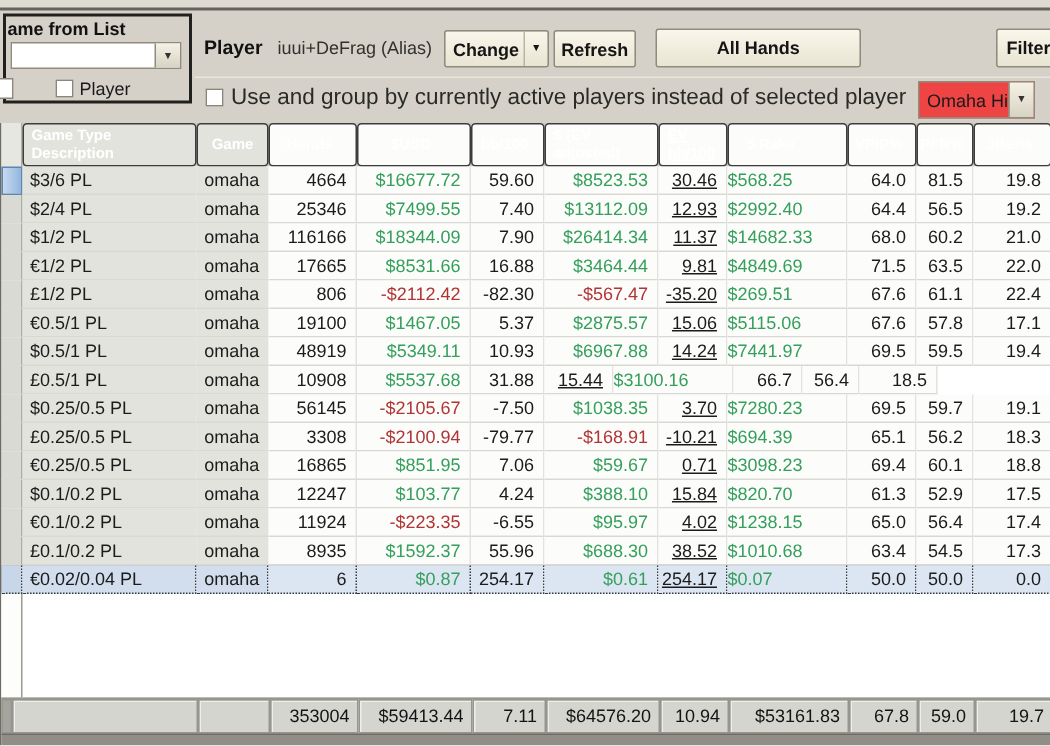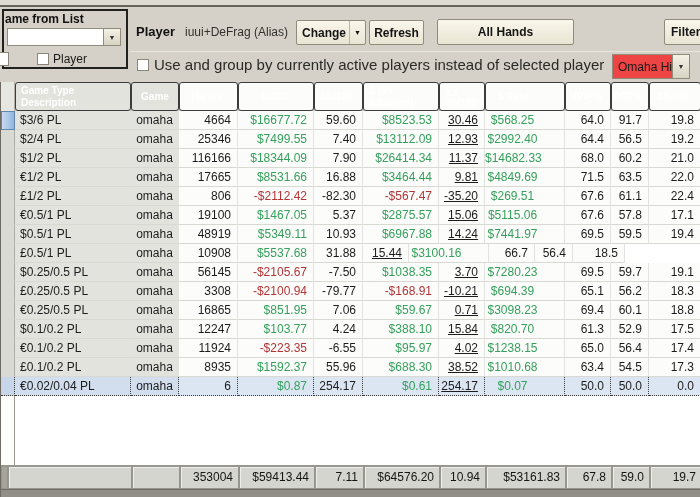--- a/index.html
+++ b/index.html
@@ -48,21 +48,21 @@
   .row{display:flex;height:19px;box-sizing:border-box;}
   .cell{flex:none;box-sizing:border-box;font-size:12px;color:#1c1c1c;border-right:1px solid #e2e2de;border-bottom:1px solid #d9d9d4;padding-top:2px;white-space:nowrap;overflow:hidden;}
   .gutter{width:14px;background:#dadad5;border-right:1px solid #aeaea8;}
   .f-gt{width:116px;background:#e3e3de;text-align:left;padding-left:5px;}
   .f-game{width:48px;background:#e3e3de;text-align:center;}
   .f-hands{width:59px;background:#fcfcfb;text-align:right;padding-right:6px;}
   .f-usd{width:76px;background:#fcfcfb;text-align:right;padding-right:6px;}
   .f-bb{width:49px;background:#fcfcfb;text-align:right;padding-right:6px;}
   .f-ev{width:76px;background:#fcfcfb;text-align:right;padding-right:6px;}
   .f-evbb{width:46px;background:#fcfcfb;text-align:right;padding-right:6px;text-decoration:underline;}
-  .f-rake{width:80px;background:#fcfcfb;text-align:center;padding-right:24px;}
+  .f-rake{width:80px;background:#fcfcfb;text-align:left;padding-right:24px;}
   .f-vpip{width:46px;background:#fcfcfb;text-align:right;padding-right:6px;}
   .f-pfr{width:38px;background:#fcfcfb;text-align:right;padding-right:6px;}
   .f-tb{width:52px;background:#fcfcfb;text-align:right;padding-right:6px;}
 
   .pos{color:#35a05c;}
   .neg{color:#b13535;}
 
   .gutter.thumb{background:linear-gradient(90deg,#c7daf1,#93b6dc);border:1px solid #5e86b0;border-right:1px solid #5e86b0;}
 
   .row.selected .cell{background:#dce6f3;border-right:1px dotted #3a3a3a;border-bottom:1px dotted #3a3a3a;}
@@ -153,21 +153,21 @@
         <div class="cell gutter thumb"></div>
         <div class="cell f-gt">$3/6 PL</div>
         <div class="cell f-game">omaha</div>
         <div class="cell f-hands">4664</div>
         <div class="cell f-usd pos">$16677.72</div>
         <div class="cell f-bb">59.60</div>
         <div class="cell f-ev pos">$8523.53</div>
         <div class="cell f-evbb">30.46</div>
         <div class="cell f-rake pos">$568.25</div>
         <div class="cell f-vpip">64.0</div>
-        <div class="cell f-pfr">91.7</div>
+        <div class="cell f-pfr">81.5</div>
         <div class="cell f-tb">19.8</div>
       </div>
         <div class="row">
         <div class="cell gutter"></div>
         <div class="cell f-gt">$2/4 PL</div>
         <div class="cell f-game">omaha</div>
         <div class="cell f-hands">25346</div>
         <div class="cell f-usd pos">$7499.55</div>
         <div class="cell f-bb">7.40</div>
         <div class="cell f-ev pos">$13112.09</div>

